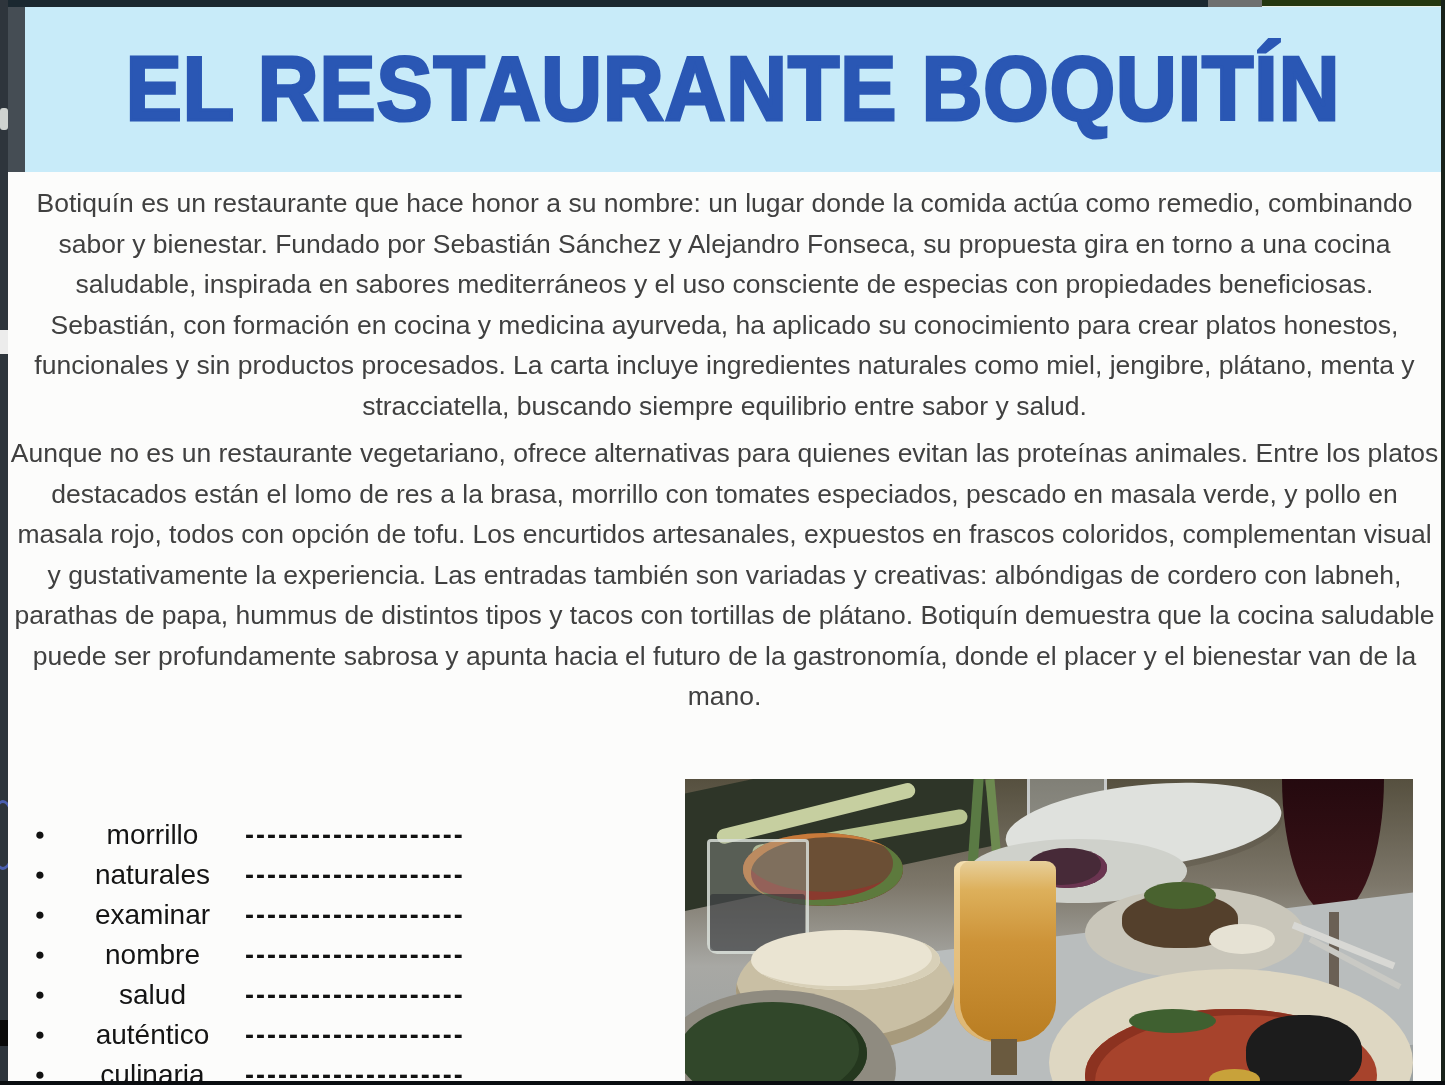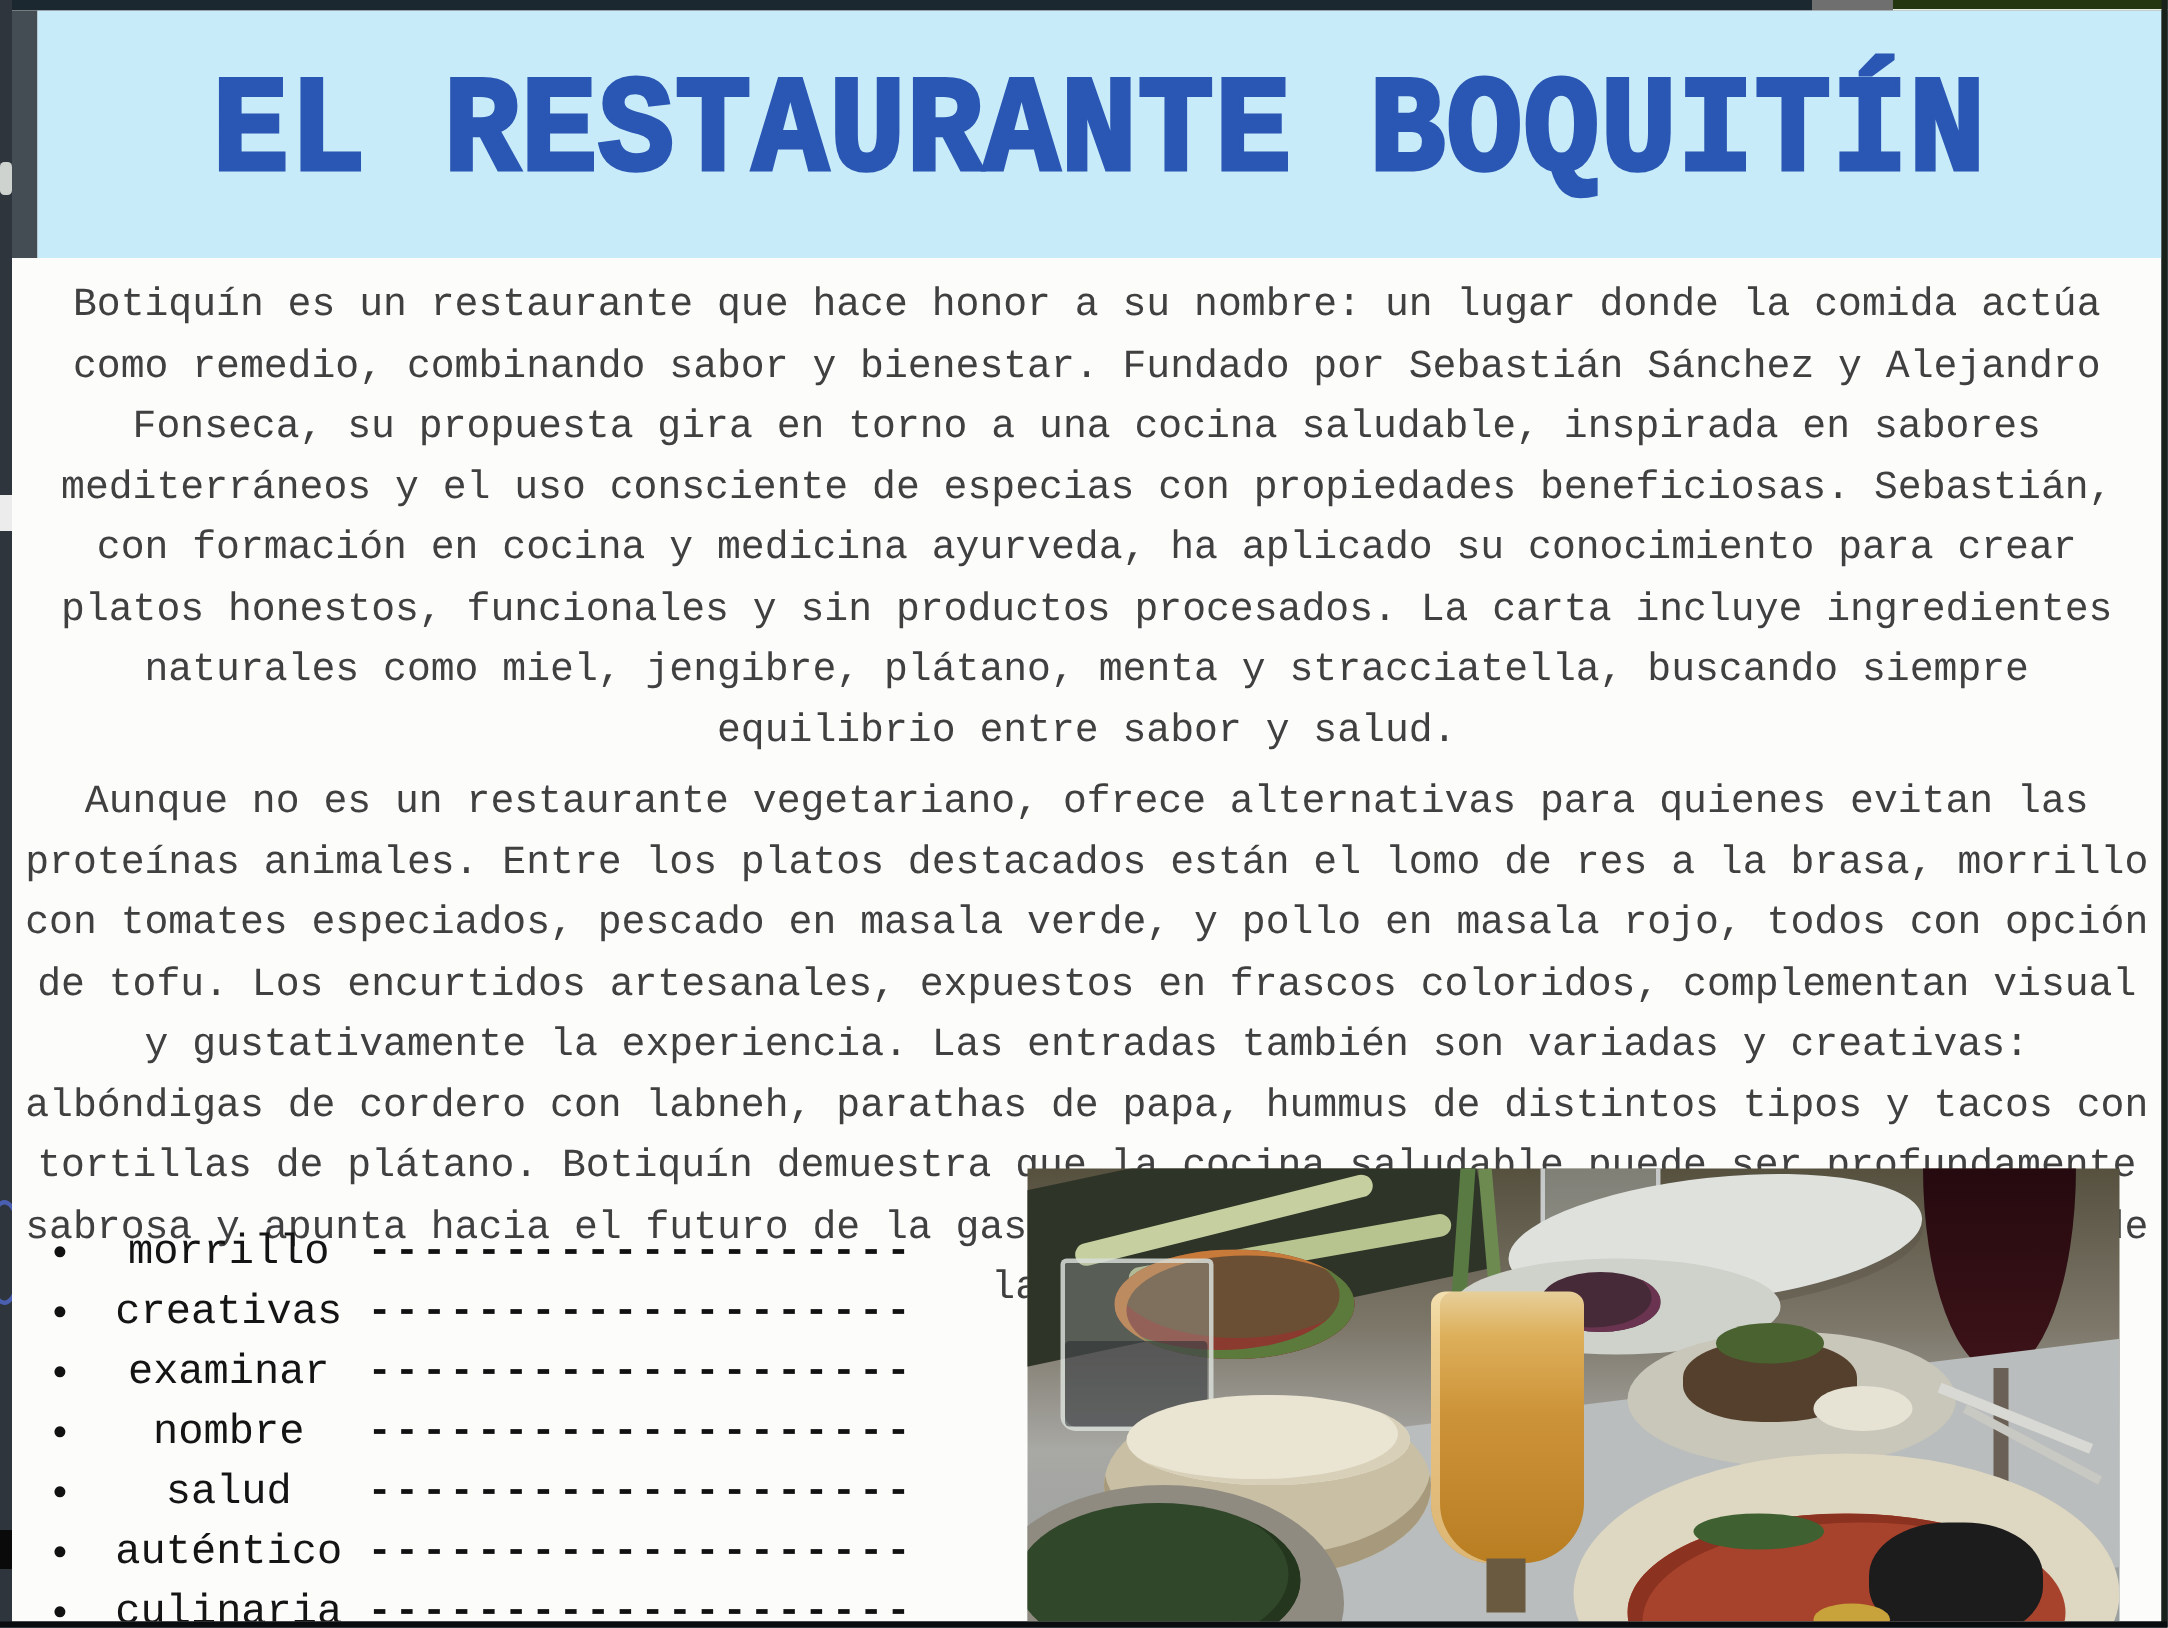--- a/index.html
+++ b/index.html
@@ -1,18 +1,18 @@
 <!DOCTYPE html>
 <html><head>
 <meta charset="utf-8">
 <style>
   html,body{margin:0;padding:0;background:#0e161d;}
   *{box-sizing:border-box;}
   .screen{position:relative;width:1445px;height:1085px;overflow:hidden;
-          font-family:Liberation Mono, monospace;background:#0e161d;}
+          font-family:Liberation Sans, sans-serif;background:#0e161d;}
 
   
   .top-strip{position:absolute;left:0;top:0;width:1445px;height:7px;display:flex;}
   .top-strip .seg-navy{width:1208px;height:7px;background:#1b2830;}
   .top-strip .seg-gray{width:54px;height:7px;background:#6f6f6f;}
   .top-strip .seg-green{flex:1;height:7px;background:#24360f;border-bottom:1px solid #e8efe6;}
   .left-strip{position:absolute;left:0;top:0;width:8px;height:1085px;background:#2e353c;}
   .right-strip{position:absolute;right:0;top:0;width:4px;height:1085px;background:#18221a;}
   .bottom-strip{position:absolute;left:0;bottom:0;width:1445px;height:4px;background:#0a0d10;}
   .artifact{position:absolute;}
@@ -122,21 +122,21 @@
 
 
     <ul class="synonym-list">
       <li class="synonym-row">
         <span class="bullet">●</span>
         <span class="word">morrillo</span>
         <span class="blank">--------------------</span>
       </li>
       <li class="synonym-row">
         <span class="bullet">●</span>
-        <span class="word">creativas</span>
+        <span class="word">naturales</span>
         <span class="blank">--------------------</span>
       </li>
       <li class="synonym-row">
         <span class="bullet">●</span>
         <span class="word">examinar</span>
         <span class="blank">--------------------</span>
       </li>
       <li class="synonym-row">
         <span class="bullet">●</span>
         <span class="word">nombre</span>

